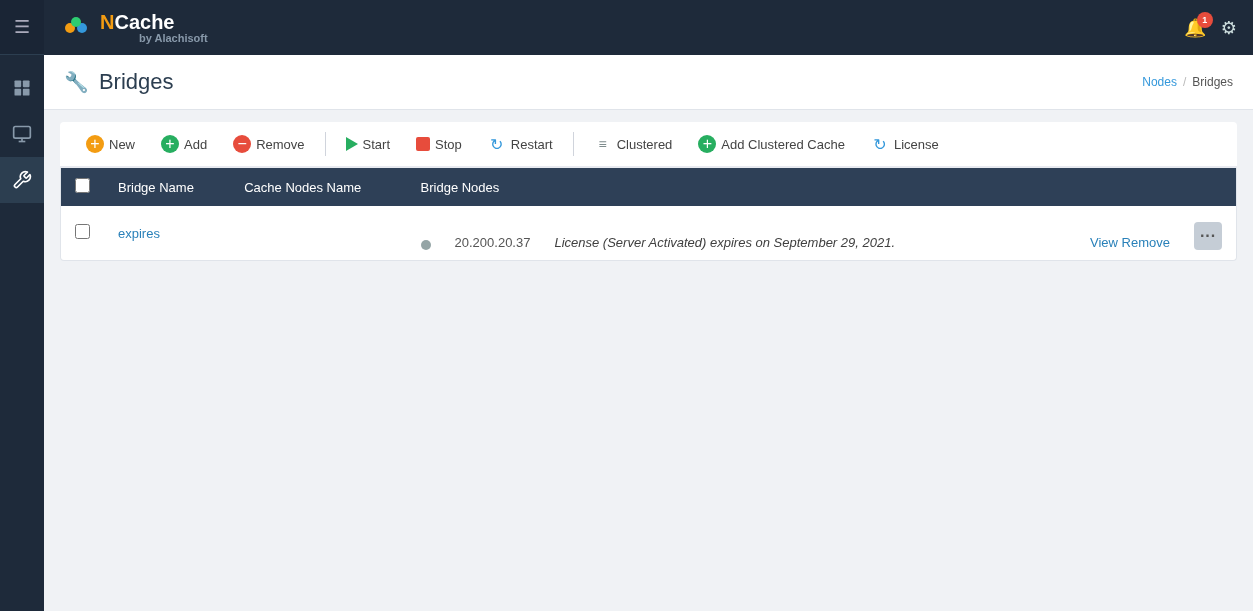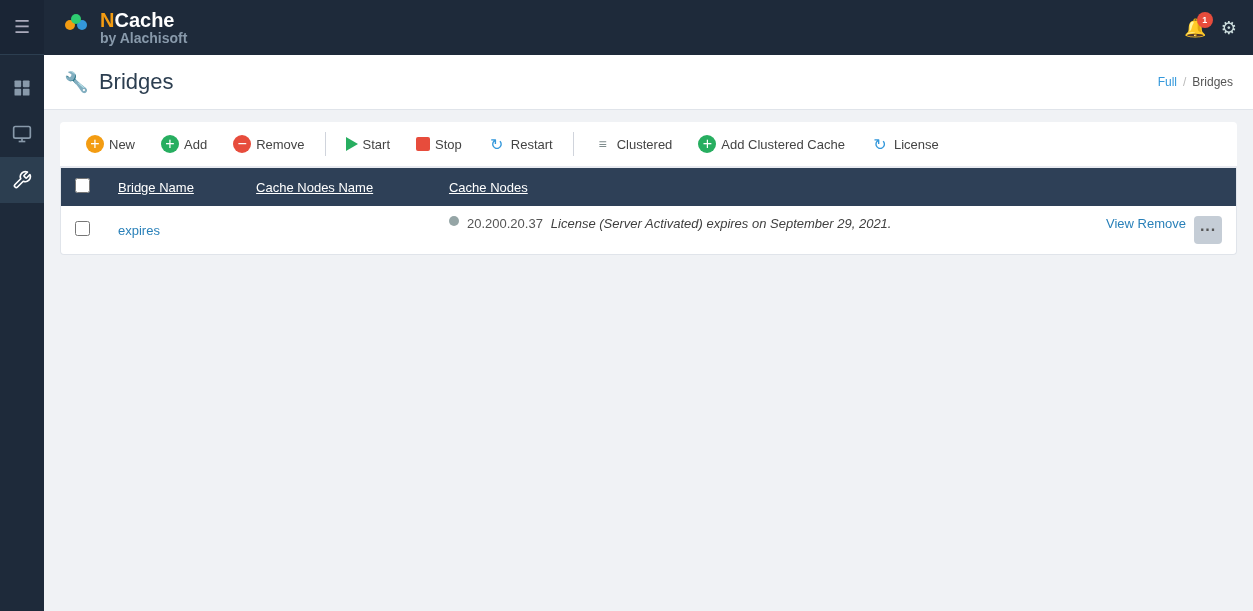--- a/index.html
+++ b/index.html
@@ -47,21 +47,21 @@
     .topbar {
       background: #1e2a3a;
       height: 55px;
       display: flex;
       align-items: center;
       padding: 0 16px;
       flex-shrink: 0;
     }
     .topbar-logo {
       display: flex;
-      align-items: flex-start;
+      align-items: center;
       gap: 8px;
       color: #fff;
       font-weight: bold;
       font-size: 20px;
     }
     .logo-icon { width: 32px; height: 32px; }
     .topbar-spacer { flex: 1; }
     .topbar-actions { display: flex; align-items: center; gap: 14px; }
     .notif-btn {
       position: relative;
@@ -153,21 +153,20 @@
       margin: 0 16px 16px 16px;
       border-radius: 0 0 4px 4px;
       border: 1px solid #e0e4ea;
       border-top: none;
       overflow: hidden;
     }
     table { width: 100%; border-collapse: collapse; }
     thead tr {
       background: #2e4057;
       color: #fff;
-      text-decoration: underline;
     }
     thead th {
       padding: 10px 14px;
       text-align: left;
       font-size: 13px;
       font-weight: 500;
     }
     thead th:first-child { width: 40px; text-align: center; }
     tbody tr { border-bottom: 1px solid #eef0f4; }
     tbody tr:last-child { border-bottom: none; }
@@ -185,21 +184,21 @@
     .license-text { color: #404040; font-style: italic; }
     .ip-text { color: #555; }
 
     .view-details-link { color: #2980b9; cursor: pointer; text-decoration: none; margin-left: auto; white-space: nowrap; }
 
     .more-btn {
       width: 28px; height: 28px; border-radius: 4px; background: #c5cdd6; border: none;
       cursor: pointer; display: flex; align-items: center; justify-content: center;
       color: #555; font-size: 16px; font-weight: bold; line-height: 1;
     }
-    .logo-sub { color: #8899aa; font-size: 14px; display: block; margin-top: -2px; }
+    .logo-sub { color: #8899aa; font-size: 11px; display: block; margin-top: -2px; margin-left: 39px; }
   </style>
 </head>
 <body>
 
 <div class="sidebar">
   <div class="sidebar-header">
     <span class="hamburger-icon">☰</span>
   </div>
   <nav class="sidebar-nav">
     <div class="sidebar-item">
@@ -250,21 +249,21 @@
   </div>
 
   <div class="content">
 
     <div class="page-header">
       <div class="page-title-group">
         <span class="page-icon">🔧</span>
         <span class="page-title">Bridges</span>
       </div>
       <div class="breadcrumb">
-        <a class="breadcrumb-link">Full</a>
+        <a class="breadcrumb-link">Nodes</a>
         <span class="breadcrumb-sep">/</span>
         <span class="breadcrumb-current">Bridges</span>
       </div>
     </div>
 
     <div class="toolbar">
       <button class="toolbar-btn">
         <span class="btn-icon btn-icon-new">+</span>
         <span>New</span>
       </button>
@@ -308,34 +307,34 @@
 
     <div class="table-container">
       <table>
         <thead>
           <tr>
             <th>
               <input type="checkbox" class="header-checkbox" style="">
             </th>
             <th>Bridge Name</th>
             <th>Cache Nodes Name</th>
-            <th>Cache Nodes</th>
+            <th>Bridge Nodes</th>
           </tr>
         </thead>
         <tbody>
           <tr class="table-row">
             <td>
               <input type="checkbox" class="row-checkbox" style="">
             </td>
             <td>
               <a class="bridge-name-link">expires</a>
             </td>
             <td></td>
             <td>
-              <div style="display:flex; align-items:flex-start; gap:8px; width:100%;">
+              <div style="display:flex; align-items:flex-end; gap:24px; width:100%;margin-top:6px;">
                 <span class="status-dot"></span>
                 <span class="ip-text">20.200.20.37</span>
                 <span class="license-text">License (Server Activated) expires on September 29, 2021.</span>
                 <span style="flex:1;"></span>
                 <a class="view-details-link">View Remove</a>
                 <button class="more-btn">···</button>
               </div>
             </td>
           </tr>
         </tbody>

